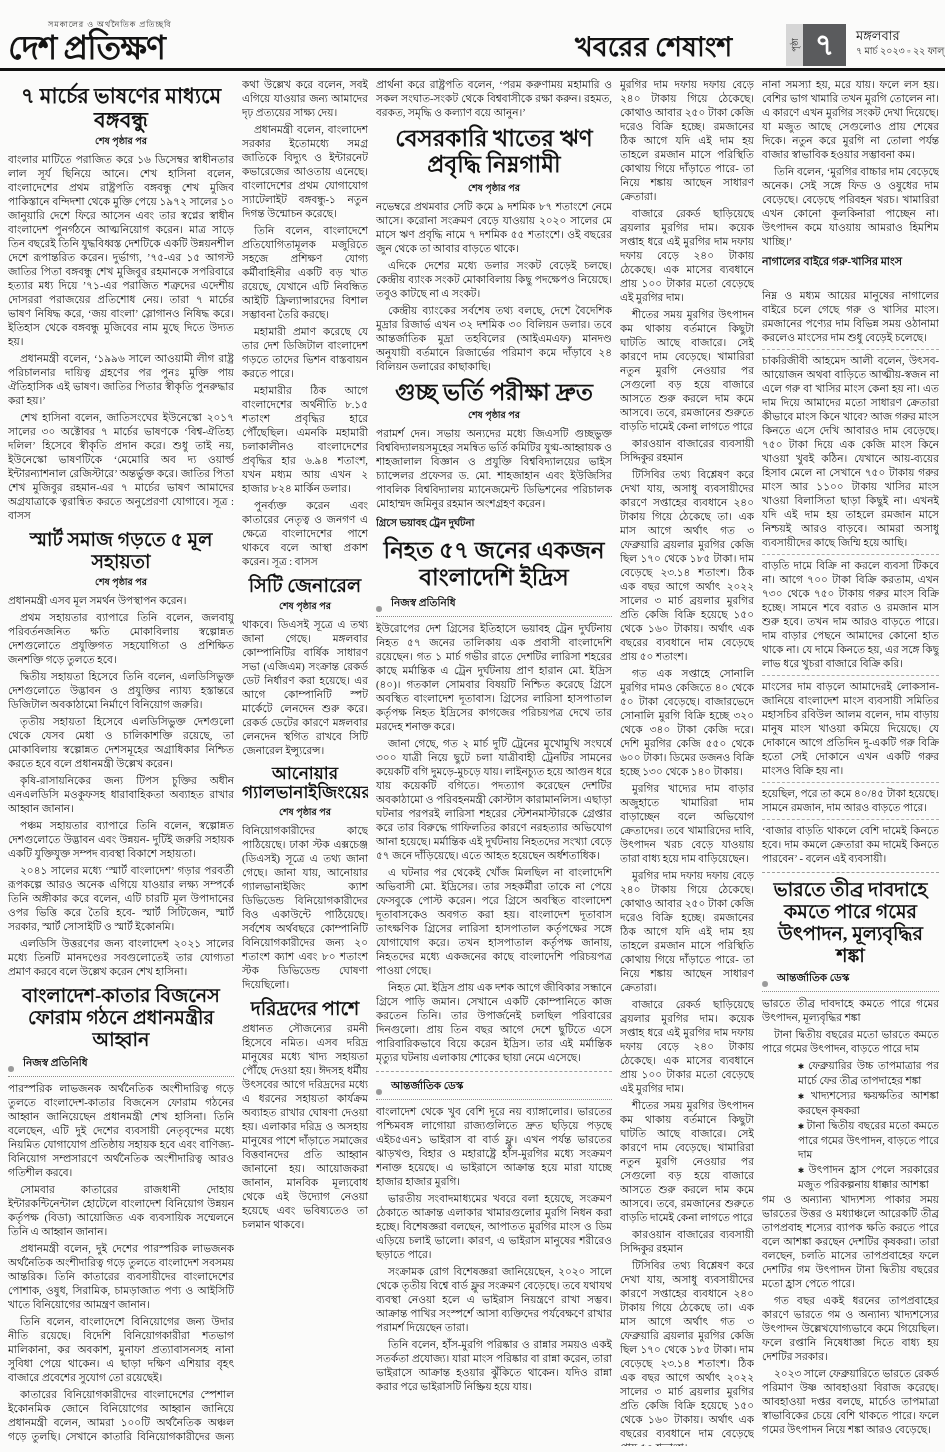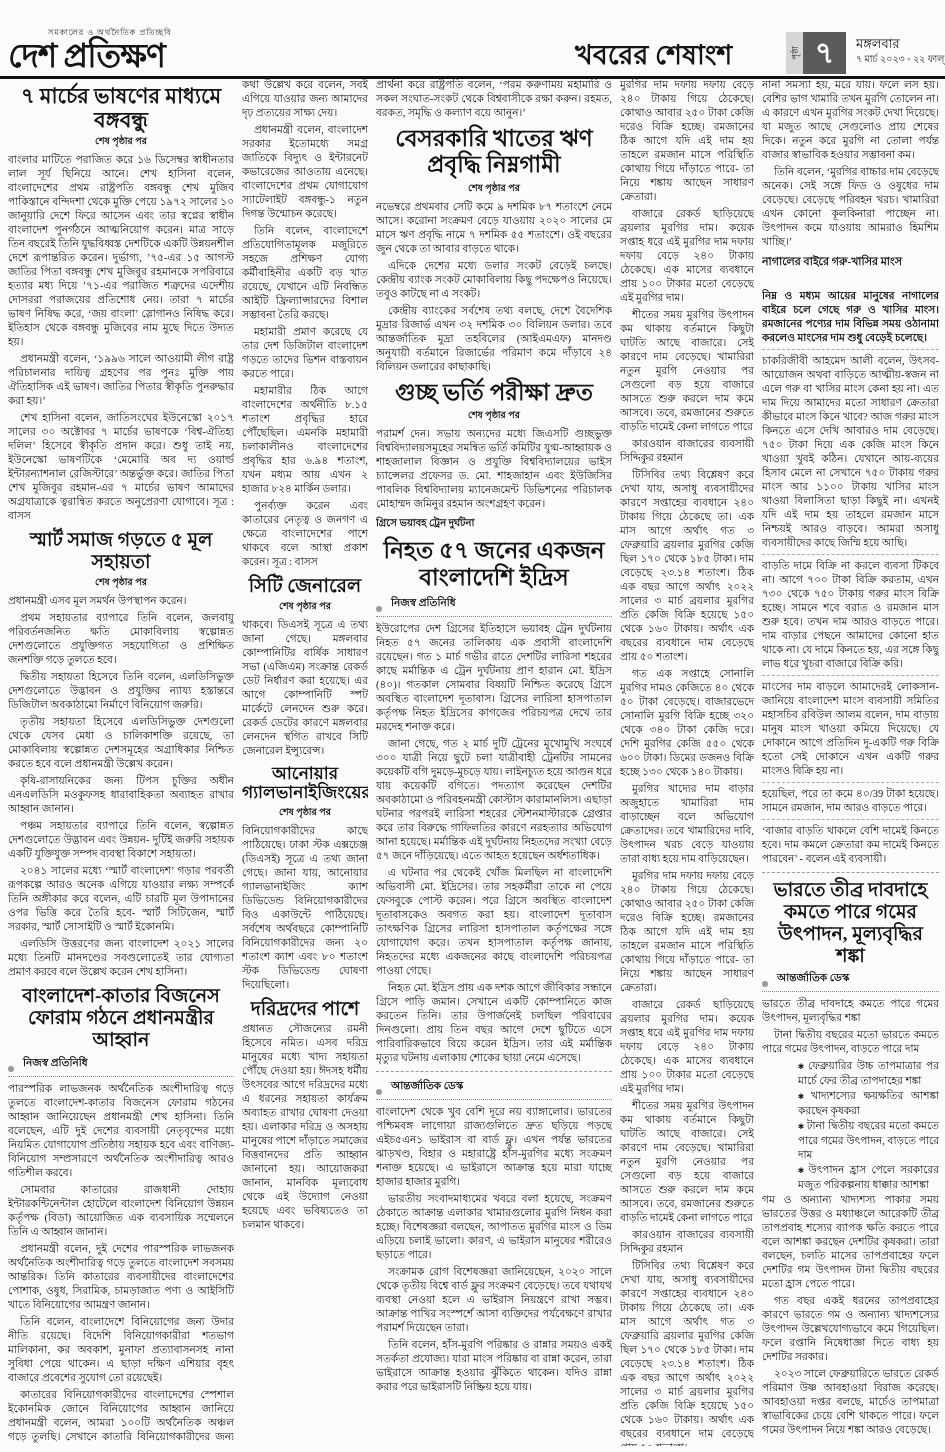--- a/index.html
+++ b/index.html
@@ -3,21 +3,21 @@
 <meta charset="utf-8">
 <style>
   html,body{margin:0;padding:0;}
   body{
     width:945px;height:1452px;position:relative;overflow:hidden;
     background:#fbfbfa;color:#141414;
     font-family:"Liberation Serif","DejaVu Serif",serif;
   }
   .page{position:absolute;inset:0;}
   
-  .masthead{position:absolute;left:0;top:8px;width:945px;height:70px;border-radius:27px;}
+  .masthead{position:absolute;left:0;top:0;width:945px;height:70px;border-radius:27px;}
   .logo-block{position:absolute;left:8px;top:18px;width:240px;}
   .logo-tagline{font-size:8px;letter-spacing:1px;color:#333;margin-left:40px;}
   .logo{font-size:33px;font-weight:900;line-height:1.05;letter-spacing:-1px;}
   .section-title{position:absolute;left:575px;top:26px;font-size:27px;font-weight:800;}
   .page-word-box{position:absolute;left:786px;top:24px;width:17px;height:42px;background:#d6d6d6;
     display:flex;align-items:center;justify-content:center;}
   .page-word{writing-mode:vertical-rl;transform:rotate(180deg);font-size:8.5px;color:#222;}
   .page-num-box{position:absolute;left:803px;top:24px;width:43px;height:42px;background:#5a5b5d;
     display:flex;align-items:center;justify-content:center;}
   .page-num{color:#fff;font-size:30px;font-weight:700;line-height:1;}
@@ -40,21 +40,21 @@
   .h-sm{font-size:17px;}
   .cont-label{font-size:9.5px;font-weight:700;text-align:center;margin:0 0 4px 0;}
   .kicker{font-size:10px;font-weight:700;margin:4px 0 0 0;}
   .byline{display:flex;align-items:flex-end;gap:9px;font-size:10.5px;font-weight:700;
     border-bottom:1px dotted #8a8a8a;padding:2px 0 4px 0;margin:0 0 5px 0;}
   .byline .dot{width:6px;height:6px;border-radius:50%;background:#9a9a9a;flex:0 0 auto;}
   .sep{border-top:1px dashed #9a9a9a;margin:6px 0 4px 0;height:0;}
   .bullets .para{text-indent:0;margin-bottom:1px;margin-left:36px;}
   .bullets .para::before{content:"✱ ";font-size:8px;}
   .qa .para{text-indent:0;border-top:1px dashed #aaa;padding-top:4px;margin-top:4px;}
-  .qa .para:first-child{border-top:none;padding-top:0;margin-top:17px;font-weight:bold;}
+  .qa .para:first-child{border-top:none;padding-top:0;margin-top:17px;}
   .subhead-inline{font-size:11px;font-weight:800;margin:4px 0 2px 0;}
 </style>
 </head>
 <body>
 
 <div class="page">
 
   <div class="masthead">
     <div class="logo-block">
       <div class="logo-tagline">সমকালের ও অর্থনৈতিক প্রতিচ্ছবি</div>
@@ -203,21 +203,21 @@
     <div>
         <p class="para">নানা সমস্যা হয়, মরে যায়। ফলে লস হয়। বেশির ভাগ খামারি তখন মুরগি তোলেন না। এ কারণে এখন মুরগির সংকট দেখা দিয়েছে। যা মজুত আছে সেগুলোও প্রায় শেষের দিকে। নতুন করে মুরগি না তোলা পর্যন্ত বাজার স্বাভাবিক হওয়ার সম্ভাবনা কম।</p>
         <p class="para">তিনি বলেন, ‘মুরগির বাচ্চার দাম বেড়েছে অনেক। সেই সঙ্গে ফিড ও ওষুধের দাম বেড়েছে। বেড়েছে পরিবহন খরচ। খামারিরা এখন কোনো কূলকিনারা পাচ্ছেন না। উৎপাদন কমে যাওয়ায় আমরাও হিমশিম খাচ্ছি।’</p>
       </div>
     <div class="subhead-inline">নাগালের বাইরে গরু-খাসির মাংস</div>
     <div class="qa">
         <p class="para">নিম্ন ও মধ্যম আয়ের মানুষের নাগালের বাইরে চলে গেছে গরু ও খাসির মাংস। রমজানের পণ্যের দাম বিভিন্ন সময় ওঠানামা করলেও মাংসের দাম শুধু বেড়েই চলেছে।</p>
         <p class="para">চাকরিজীবী আহমেদ আলী বলেন, উৎসব-আয়োজন অথবা বাড়িতে আত্মীয়-স্বজন না এলে গরু বা খাসির মাংস কেনা হয় না। এত দাম দিয়ে আমাদের মতো সাধারণ ক্রেতারা কীভাবে মাংস কিনে খাবে? আজ গরুর মাংস কিনতে এসে দেখি আবারও দাম বেড়েছে। ৭৫০ টাকা দিয়ে এক কেজি মাংস কিনে খাওয়া খুবই কঠিন। যেখানে আয়-ব্যয়ের হিসাব মেলে না সেখানে ৭৫০ টাকায় গরুর মাংস আর ১১০০ টাকায় খাসির মাংস খাওয়া বিলাসিতা ছাড়া কিছুই না। এখনই যদি এই দাম হয় তাহলে রমজান মাসে নিশ্চয়ই আরও বাড়বে। আমরা অসাধু ব্যবসায়ীদের কাছে জিম্মি হয়ে আছি।</p>
         <p class="para">বাড়তি দামে বিক্রি না করলে ব্যবসা টিকবে না। আগে ৭০০ টাকা বিক্রি করতাম, এখন ৭৩০ থেকে ৭৫০ টাকায় গরুর মাংস বিক্রি হচ্ছে। সামনে শবে বরাত ও রমজান মাস শুরু হবে। তখন দাম আরও বাড়তে পারে। দাম বাড়ার পেছনে আমাদের কোনো হাত থাকে না। যে দামে কিনতে হয়, এর সঙ্গে কিছু লাভ ধরে খুচরা বাজারে বিক্রি করি।</p>
         <p class="para">মাংসের দাম বাড়লে আমাদেরই লোকসান- জানিয়ে বাংলাদেশ মাংস ব্যবসায়ী সমিতির মহাসচিব রবিউল আলম বলেন, দাম বাড়ায় মানুষ মাংস খাওয়া কমিয়ে দিয়েছে। যে দোকানে আগে প্রতিদিন দু-একটি গরু বিক্রি হতো সেই দোকানে এখন একটি গরুর মাংসও বিক্রি হয় না।</p>
-        <p class="para">হয়েছিল, পরে তা কমে ৪০/39 টাকা হয়েছে। সামনে রমজান, দাম আরও বাড়তে পারে।</p>
+        <p class="para">হয়েছিল, পরে তা কমে ৪০/৪৫ টাকা হয়েছে। সামনে রমজান, দাম আরও বাড়তে পারে।</p>
         <p class="para">‘বাজার বাড়তি থাকলে বেশি দামেই কিনতে হবে। দাম কমলে ক্রেতারা কম দামেই কিনতে পারবেন’ - বলেন এই ব্যবসায়ী।</p>
       </div>
 
     <div class="sep"></div>
     <h2 class="headline h-md">ভারতে তীব্র দাবদাহে কমতে পারে গমের উৎপাদন, মূল্যবৃদ্ধির শঙ্কা</h2>
     <div class="byline">
       <span class="dot"></span>
       <span>আন্তর্জাতিক ডেস্ক</span>
     </div>
     <div>

